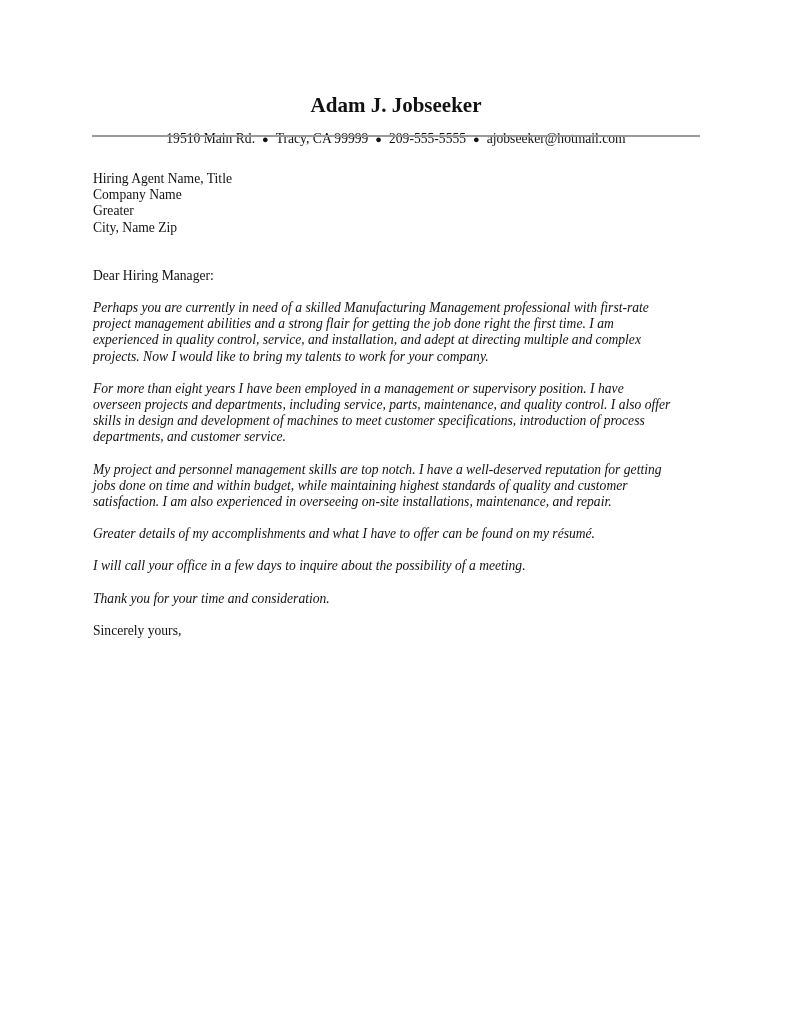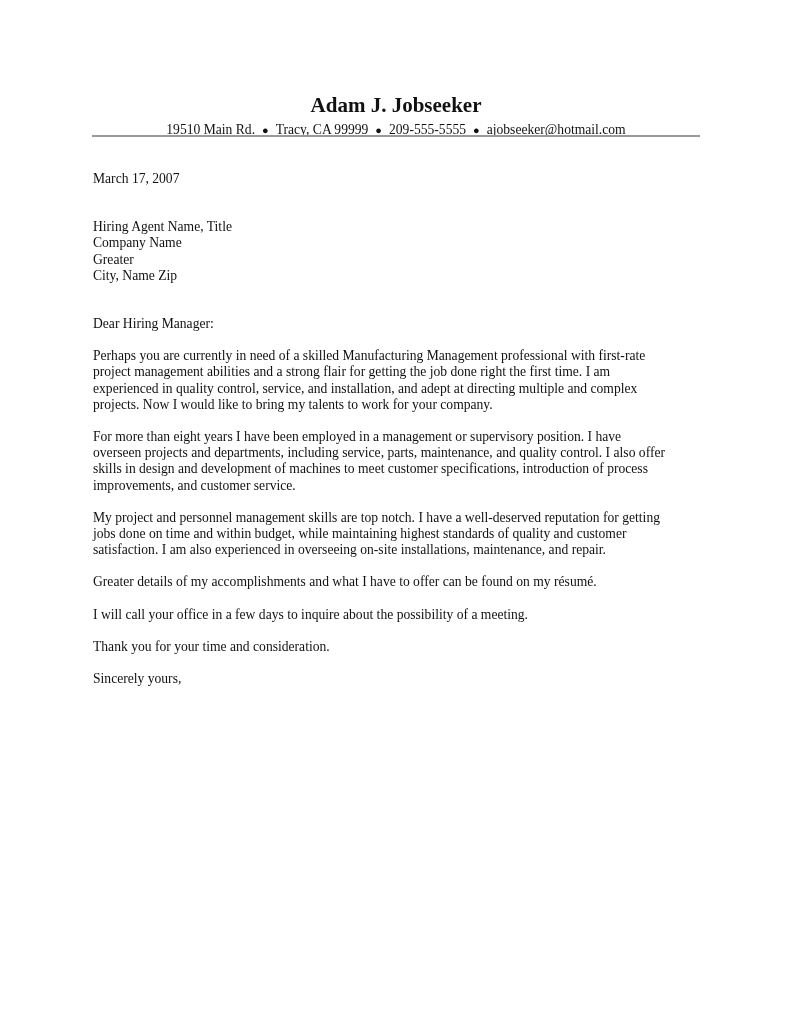--- a/index.html
+++ b/index.html
@@ -31,21 +31,21 @@
     }
     .name {
       font-weight: bold;
       font-size: 21px;
       line-height: 24px;
       margin: 0;
     }
     .contact {
       font-size: 13.6px;
       line-height: 17px;
-      margin: 4px;
+      margin: 13px;
     }
     .contact .sep {
       display: inline-block;
       margin: 0 7px;
       font-size: 11px;
     }
     .rule {
       position: absolute;
       left: 92px;
       top: 135px;
@@ -60,39 +60,38 @@
       width: 620px;
       font-size: 13.6px;
       line-height: 16.2px;
     }
     .body-text p {
       margin: 0;
     }
     .date { margin-bottom: 32px !important; }
     .recipient { margin-bottom: 32px !important; }
     .salutation { margin-bottom: 16px !important; }
-    .para { margin-bottom: 16px !important; }
+    .para { margin-bottom: 16px !important; font-style: italic; }
     .line { display: block; white-space: nowrap; }
   </style>
 </head>
 <body>
 
 <div class="page">
 
   <div class="letterhead">
     <p class="name">Adam J. Jobseeker</p>
     <p class="contact">
       <span>19510 Main Rd.</span><span class="sep">●</span><span>Tracy, CA 99999</span><span class="sep">●</span><span>209-555-5555</span><span class="sep">●</span><span>ajobseeker@hotmail.com</span>
     </p>
   </div>
 
   <div class="rule"></div>
 
   <div class="body-text">
-    <p class="date">March 17, 2007</p>
 
     <p class="recipient">
       <span class="line">Hiring Agent Name, Title</span>
       <span class="line">Company Name</span>
       <span class="line">Greater</span>
       <span class="line">City, Name Zip</span>
     </p>
 
     <p class="salutation">Dear Hiring Manager:</p>
 
@@ -100,21 +99,21 @@
       <span class="line">Perhaps you are currently in need of a skilled Manufacturing Management professional with first-rate</span>
       <span class="line">project management abilities and a strong flair for getting the job done right the first time.  I am</span>
       <span class="line">experienced in quality control, service, and installation, and adept at directing multiple and complex</span>
       <span class="line">projects.  Now I would like to bring my talents to work for your company.</span>
     </p>
 
     <p class="para">
       <span class="line">For more than eight years I have been employed in a management or supervisory position.  I have</span>
       <span class="line">overseen projects and departments, including service, parts, maintenance, and quality control.  I also offer</span>
       <span class="line">skills in design and development of machines to meet customer specifications, introduction of process</span>
-      <span class="line">improvements, and customer service.</span>
+      <span class="line">departments, and customer service.</span>
     </p>
 
     <p class="para">
       <span class="line">My project and personnel management skills are top notch.  I have a well-deserved reputation for getting</span>
       <span class="line">jobs done on time and within budget, while maintaining highest standards of quality and customer</span>
       <span class="line">satisfaction.  I am also experienced in overseeing on-site installations, maintenance, and repair.</span>
     </p>
 
     <p class="para">
       <span class="line">Greater details of my accomplishments and what I have to offer can be found on my résumé.</span>

